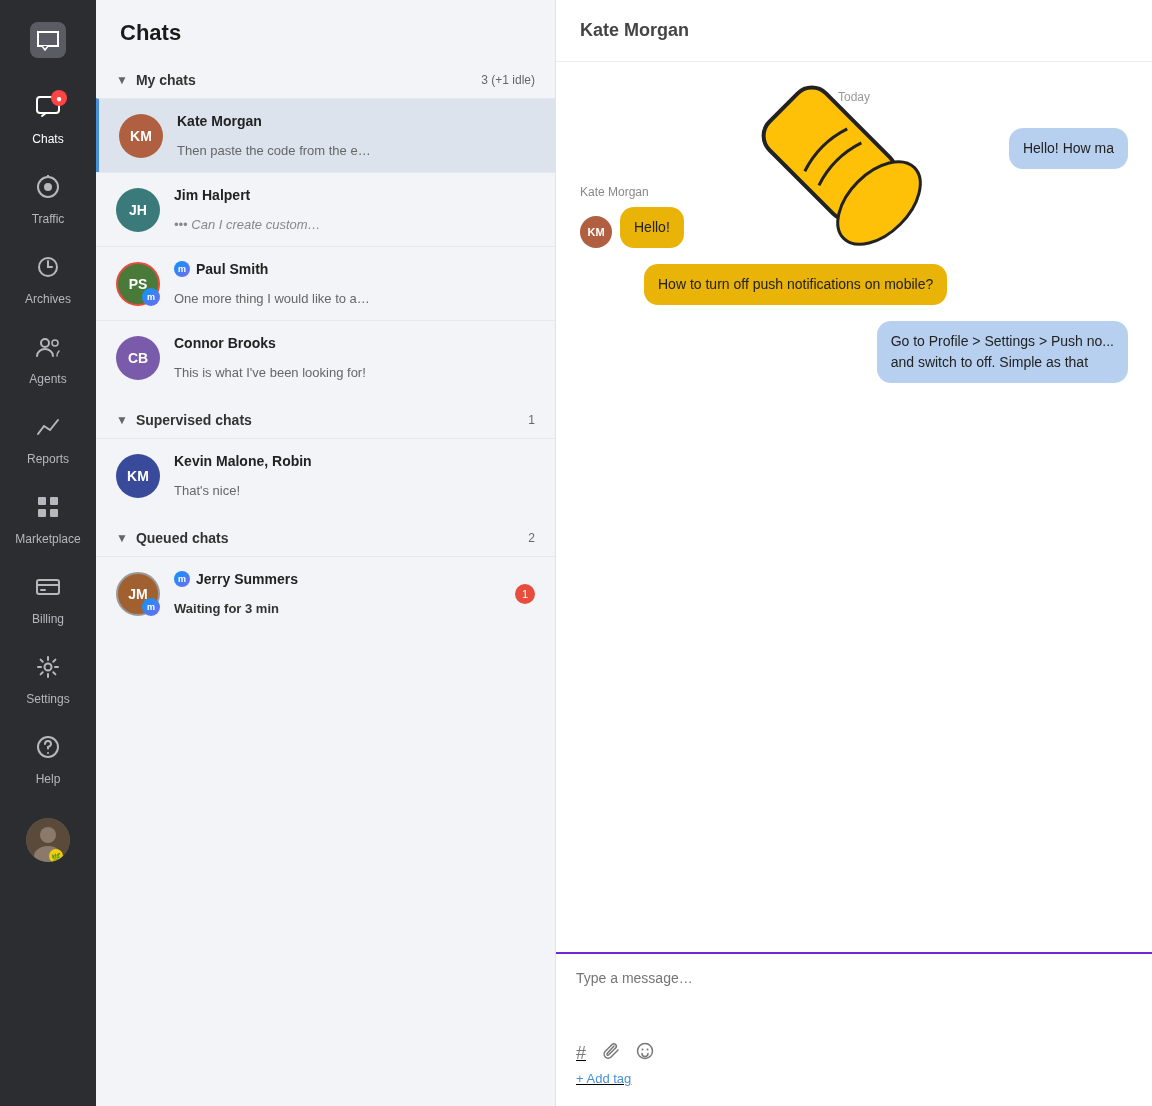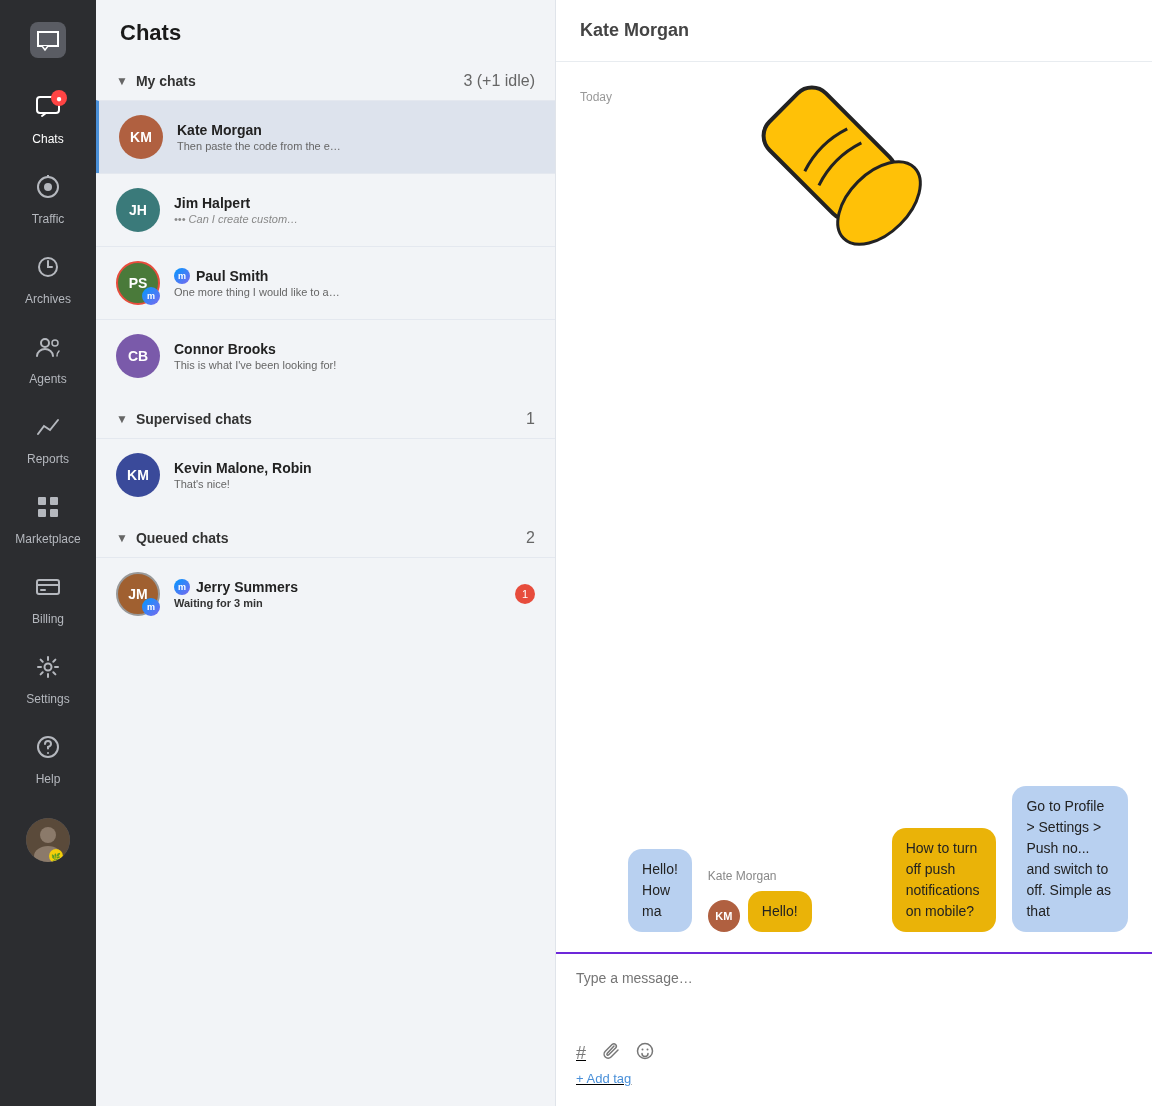--- a/index.html
+++ b/index.html
@@ -97,21 +97,21 @@
       font-size: 14px;
       font-weight: 600;
       color: #333;
       cursor: pointer;
       gap: 8px;
       user-select: none;
     }
     .section-header .chevron { font-size: 12px; color: #666; }
     .section-count {
       margin-left: auto;
-      font-size: 16px;
+      font-size: 12px;
       color: #666;
       font-weight: 400;
     }
     .chat-item {
       display: flex;
       align-items: center;
       padding: 14px 20px;
       cursor: pointer;
       gap: 14px;
       background: #f2f4f7;
@@ -155,26 +155,26 @@
     .chat-info { flex: 1; min-width: 0; }
     .chat-name {
       font-size: 14px;
       font-weight: 600;
       color: #222;
       display: flex;
       align-items: center;
       gap: 6px;
     }
     .chat-preview {
-      font-size: 11px;
+      font-size: 13px;
       color: #666;
       white-space: nowrap;
       overflow: hidden;
       text-overflow: ellipsis;
-      margin-top: 2px;
+      margin-top: 14px;
     }
     .chat-preview.typing { color: #888; font-style: italic; }
     .chat-badge {
       background: #e74c3c;
       color: #fff;
       border-radius: 50%;
       width: 20px;
       height: 20px;
       font-size: 11px;
       display: flex;
@@ -199,20 +199,21 @@
       font-weight: 600;
       color: #444;
       border-bottom: 1px solid #e8ecf0;
       background: #fff;
     }
     .chat-messages {
       flex: 1;
       overflow-y: auto;
       padding: 20px 24px;
       display: flex;
+      flex-direction: column;
       gap: 16px;
     }
     .date-label {
       text-align: center;
       font-size: 12px;
       color: #999;
       margin: 8px 0;
     }
     .msg-row { display: flex; align-items: flex-end; gap: 10px; }
     .msg-row.right { justify-content: flex-end; }

